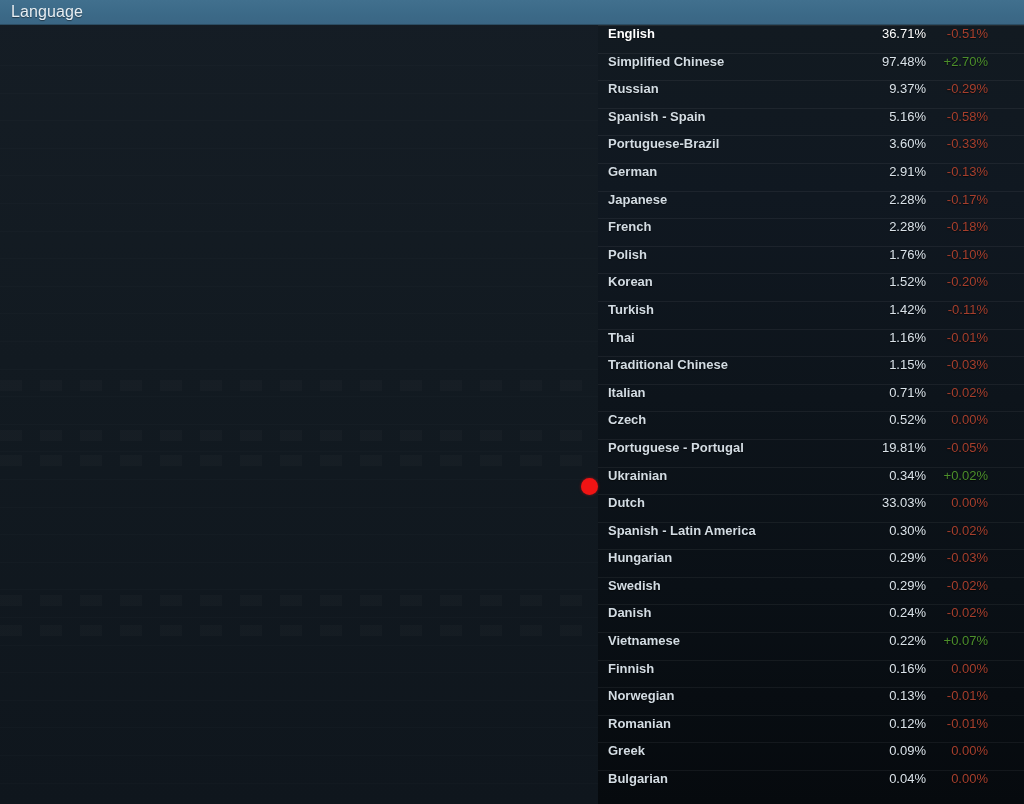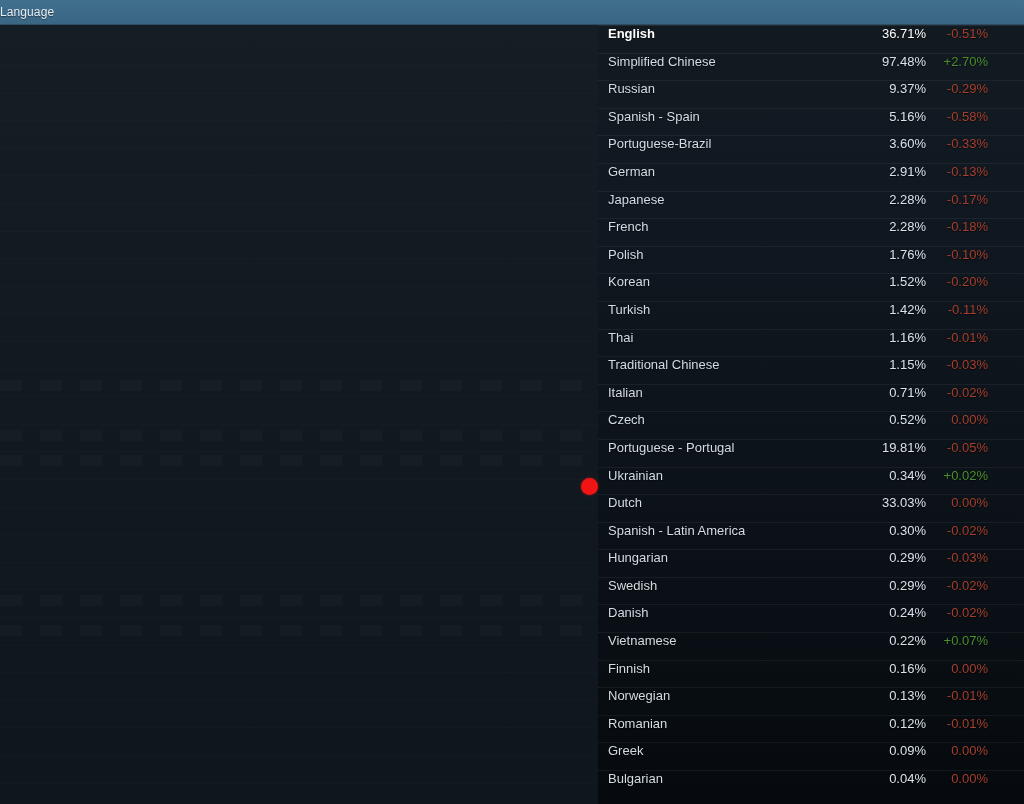--- a/index.html
+++ b/index.html
@@ -33,22 +33,23 @@
     width:1024px;
     height:25px;
     background:linear-gradient(180deg,#41708e 0%, #3c6a88 55%, #3a6684 100%);
     border-bottom:1px solid #2c4d63;
     display:flex;
     align-items:center;
     z-index:5;
   }
   .header-title {
     color:#e7eef3;
-    font-size:12px;
+    font-size:16px;
     letter-spacing:.1px;
+    padding-left:11px;
     text-shadow:0 1px 1px rgba(0,0,0,.45);
   }
 
   
   .ghost-layer {
     position:absolute;
     left:0; top:25px;
     width:600px; height:779px;
     z-index:1;
     pointer-events:none;
@@ -101,20 +102,21 @@
   .lang-row:first-child { border-top:1px solid rgba(255,255,255,.075); }
 
   .lang-name {
     flex:1 1 auto;
     color:#d3dce3;
     font-size:13px;
     white-space:nowrap;
     overflow:hidden;
     text-overflow:ellipsis;
     text-shadow:0 1px 1px rgba(0,0,0,.6);
+    font-weight:bold;
   }
   .lang-row.is-top .lang-name {
     color:#ffffff;
     font-weight:bold;
   }
 
   .lang-share {
     flex:0 0 auto;
     width:66px;
     text-align:right;

